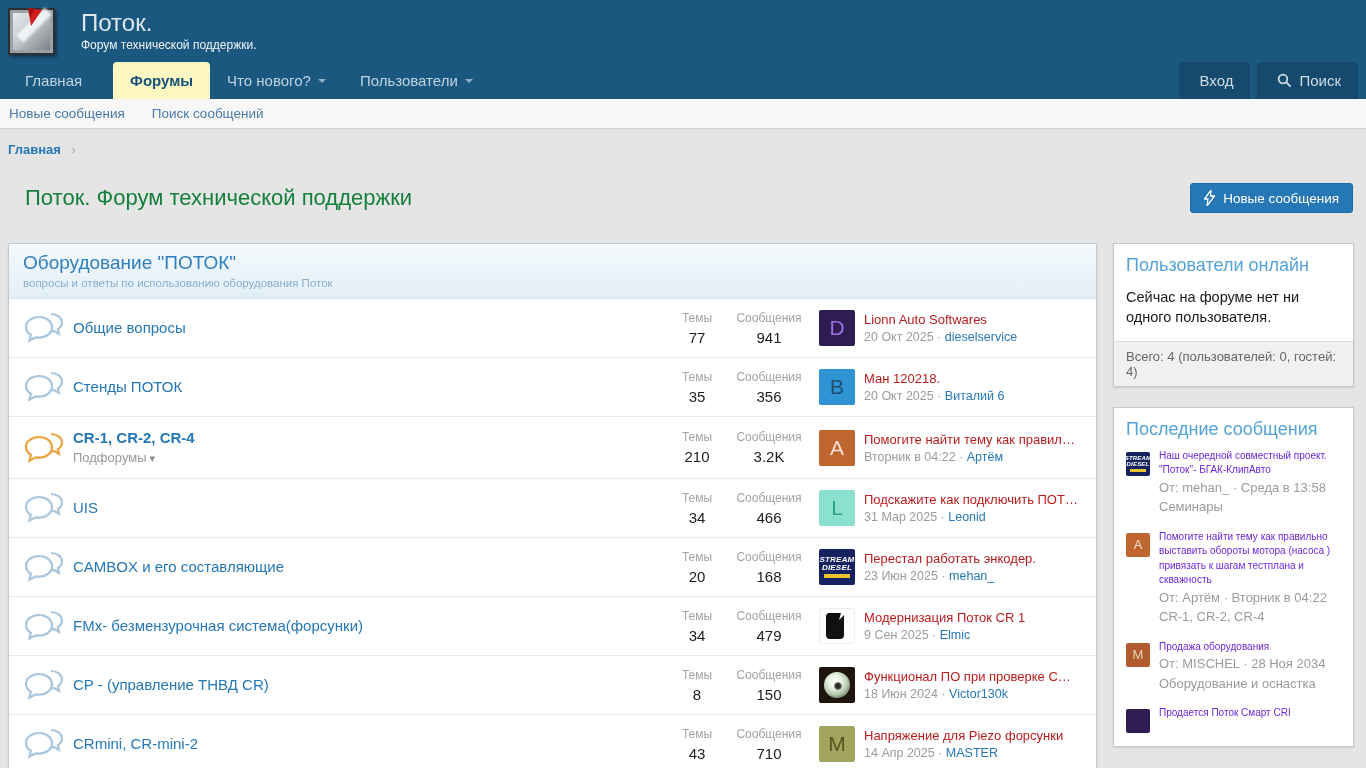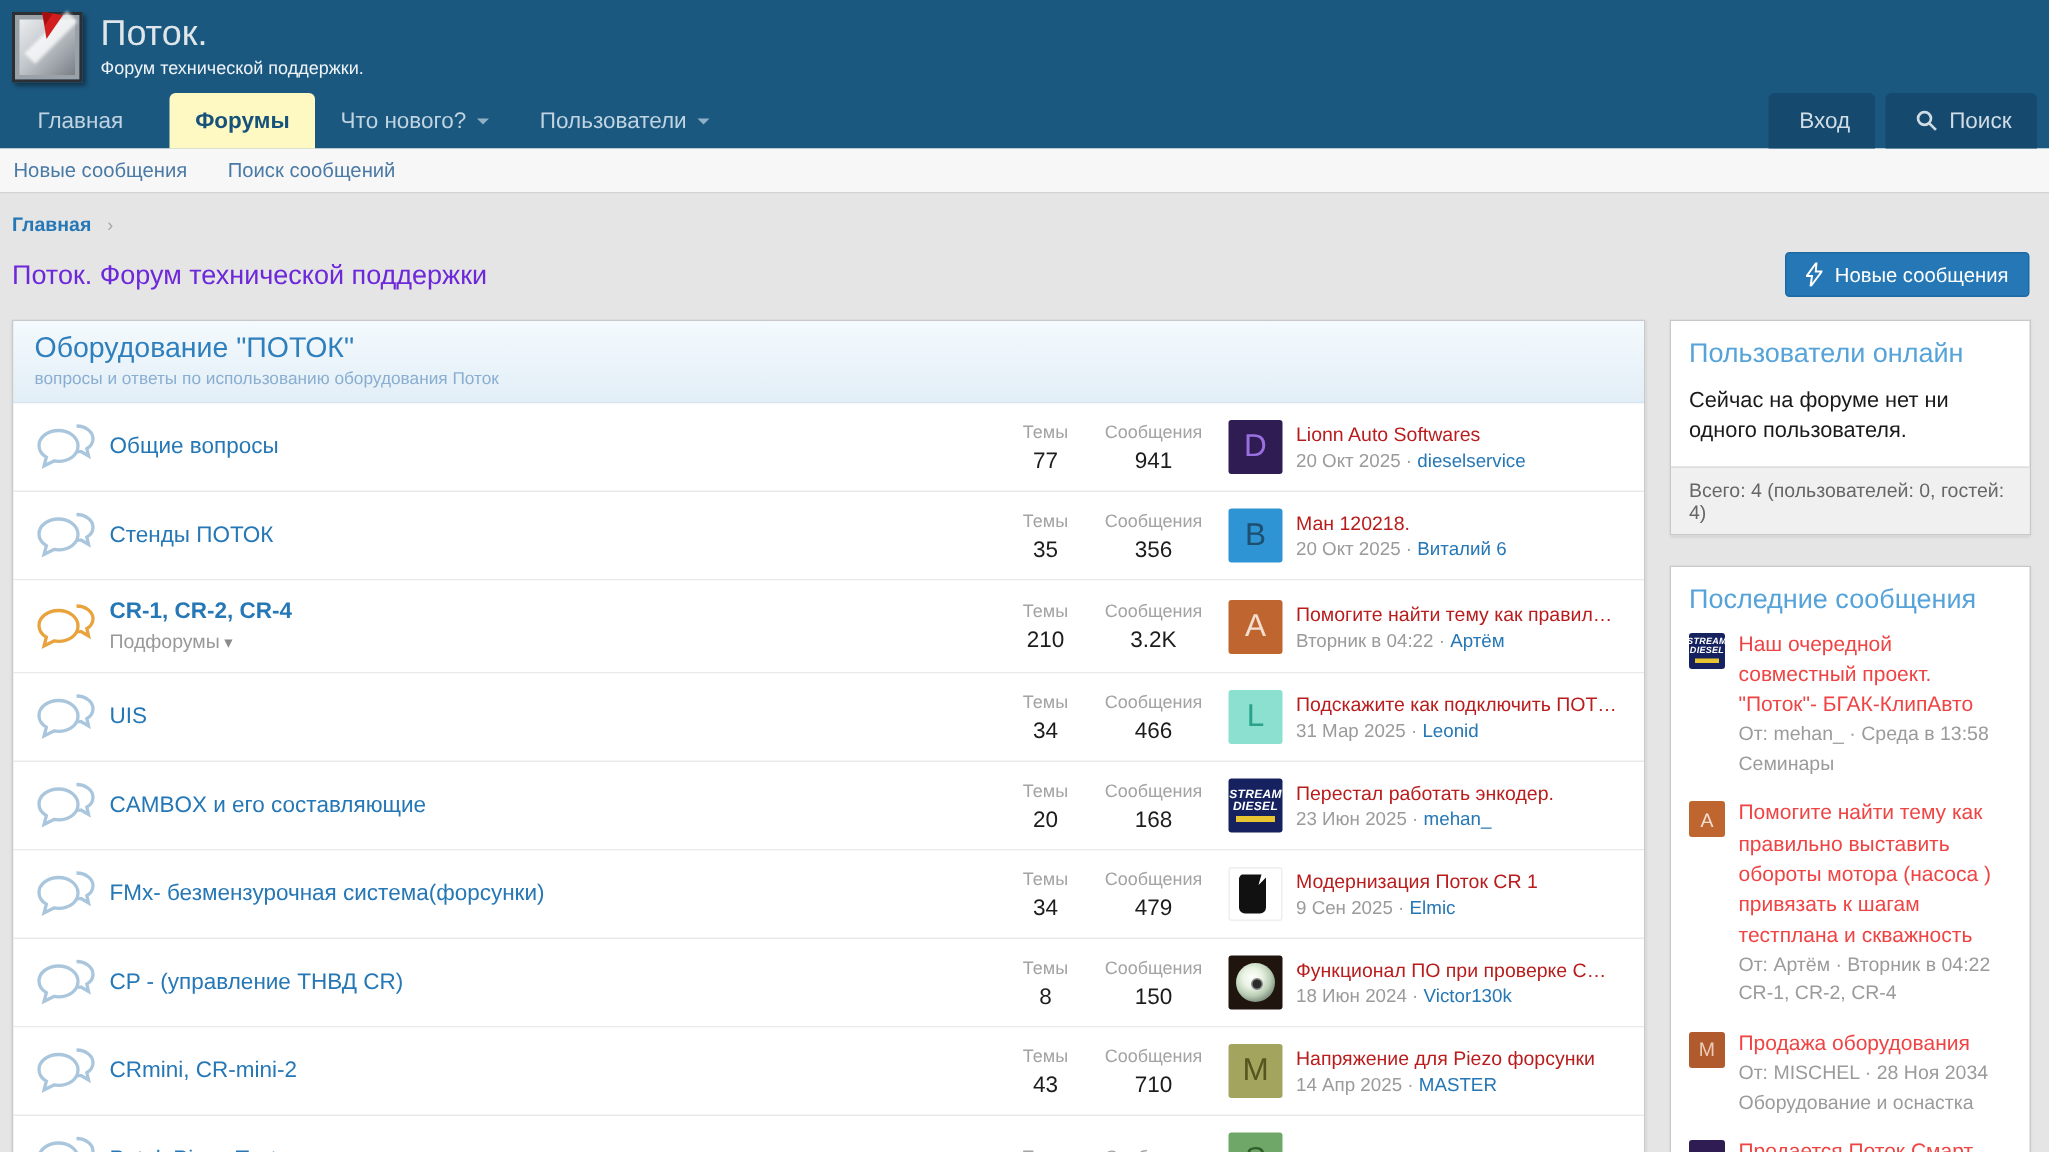--- a/index.html
+++ b/index.html
@@ -10,42 +10,42 @@
     background:#e5e5e5;
   }
   a { text-decoration:none; cursor:pointer; }
 
   
   .topbar { background:#1b5880; }
   .header-row { height:62px; display:flex; align-items:center; padding-left:8px; position:relative; }
   .logo { width:47px; height:47px; position:relative; border:2px solid #2b2f33; background:linear-gradient(135deg,#f2f3f4 0%,#c4c9ce 45%,#6f757b 100%); box-shadow:inset 0 0 0 3px #9aa1a7, 2px 2px 3px rgba(0,0,0,.4); }
   .logo::after { content:""; position:absolute; left:4px; top:10px; width:40px; height:10px; background:rgba(255,255,255,.75); transform:rotate(-45deg); filter:blur(1px); }
   .logo-flag { position:absolute; left:16px; top:-2px; z-index:2; }
-  .logo-text { margin-left:12px; }
+  .logo-text { margin-left:26px; }
   .site-title { color:#dfe6ea; font-size:24px; line-height:1.1; }
   .site-subtitle { color:#eef3f6; font-size:12px; margin-top:2px; }
 
   .nav-row { height:37px; display:flex; align-items:stretch; padding:0 8px; }
   .nav-left { display:flex; align-items:stretch; flex:1; }
   .nav-tab { display:flex; align-items:center; padding:0 17px; color:#bfd3e0; font-size:15px; cursor:pointer; }
   .nav-tab.active { background:#fef9c3; color:#17527a; font-weight:bold; border-radius:4px 4px 0 0; margin-left:14px; }
   .nav-right { display:flex; align-items:stretch; }
   .nav-tab.dark { background:#154a6e; border-radius:4px 4px 0 0; margin-left:7px; color:#cfdce6;padding-left:20px; }
   .caret { display:inline-block; width:0; height:0; border:4px solid transparent; border-top-color:#8fb0c5; margin-left:7px; position:relative; top:2px; }
 
   .subnav { background:#f7f7f7; height:30px; border-bottom:1px solid #d2d2d2; display:flex; align-items:center; padding-left:9px; gap:27px; }
   .subnav a { color:#4a7aa6; font-size:13.5px; }
 
   
   .page { padding:13px 13px 0 8px; }
   .breadcrumb-row { font-size:13px; margin-bottom:11px; }
   .crumb { color:#2577b5; font-weight:bold; }
   .crumb-sep { color:#a5a5a5; margin-left:7px; font-size:12px; }
   .title-row { display:flex; justify-content:space-between; align-items:center; margin-bottom:15px; }
-  .page-title { font-size:18px; font-weight:normal; color:#6d28d9; margin:0; }
+  .page-title { font-size:22px; font-weight:normal; color:#15803d; margin:17px; }
   .btn-new { background:#2577b5; border:1px solid #1d6aa5; color:#fff; font-size:13.5px; padding:6px 13px; border-radius:3px; display:inline-flex; align-items:center; gap:8px; cursor:pointer; }
 
   .content { display:flex; align-items:flex-start; }
   .main { width:1089px; flex:0 0 1089px; }
   .card { background:#fff; border:1px solid #c9c9c9; box-shadow:0 1px 2px rgba(0,0,0,.1); }
   .cat-header { background:linear-gradient(#f4fafd,#e2eef7); border-bottom:1px solid #d9e5ee; padding:8px 14px 9px; }
   .cat-title { color:#2e7fbd; font-size:19px; }
   .cat-desc { color:#8aaed0; font-size:11.5px; margin-top:3px; }
 
   .forum-row { display:flex; align-items:center; min-height:59px; border-bottom:1px solid #e9e9e9; padding:0 10px 0 14px; background:#fff; }
@@ -77,21 +77,21 @@
 
   
   .sidebar { width:241px; flex:0 0 241px; margin-left:16px; }
   .side-block { background:#fff; border:1px solid #c9c9c9; box-shadow:0 1px 2px rgba(0,0,0,.1); margin-bottom:20px; }
   .side-h { color:#55a3d9; font-size:18px; padding:11px 12px 9px; }
   .side-body { padding:2px 12px 13px; font-size:14.5px; color:#1a1a1a; line-height:1.4; }
   .side-foot { background:#f0f0f0; border-top:1px solid #dcdcdc; padding:7px 12px; font-size:13px; color:#666; }
   .side-item { display:flex; padding:0 12px; margin-bottom:13px; }
   .s-avatar { flex:0 0 24px; width:24px; height:24px; border-radius:2px; margin-right:9px; margin-top:3px; display:flex; align-items:center; justify-content:center; font-size:13px; overflow:hidden; cursor:pointer; }
   .s-text { flex:1; min-width:0; }
-  .s-title { color:#ef4444; font-size:14px; line-height:1.45; display:block; }
+  .s-title { color:#6d28d9; font-size:10px; line-height:1.45; display:block; }
   .s-meta, .s-forum { color:#9b9b9b; font-size:13px; line-height:1.5; }
 </style>
 </head>
 <body>
 
 <div class="topbar">
   <div class="header-row">
     <div class="logo">
       <svg class="logo-flag" width="18" height="20" viewBox="0 0 18 20">
           <polygon points="2,0 16,2 5,18" fill="#d21e1e"></polygon>

